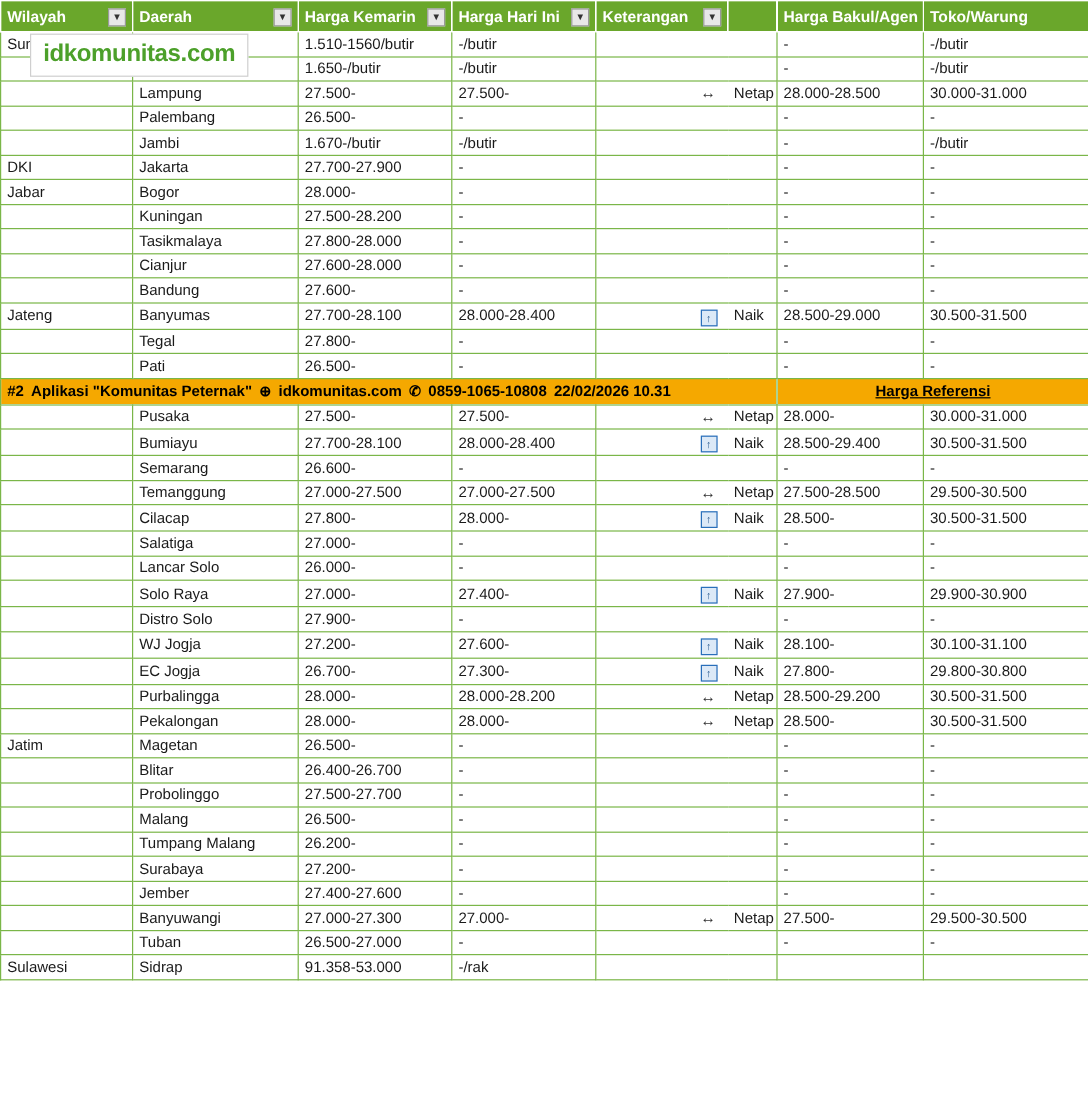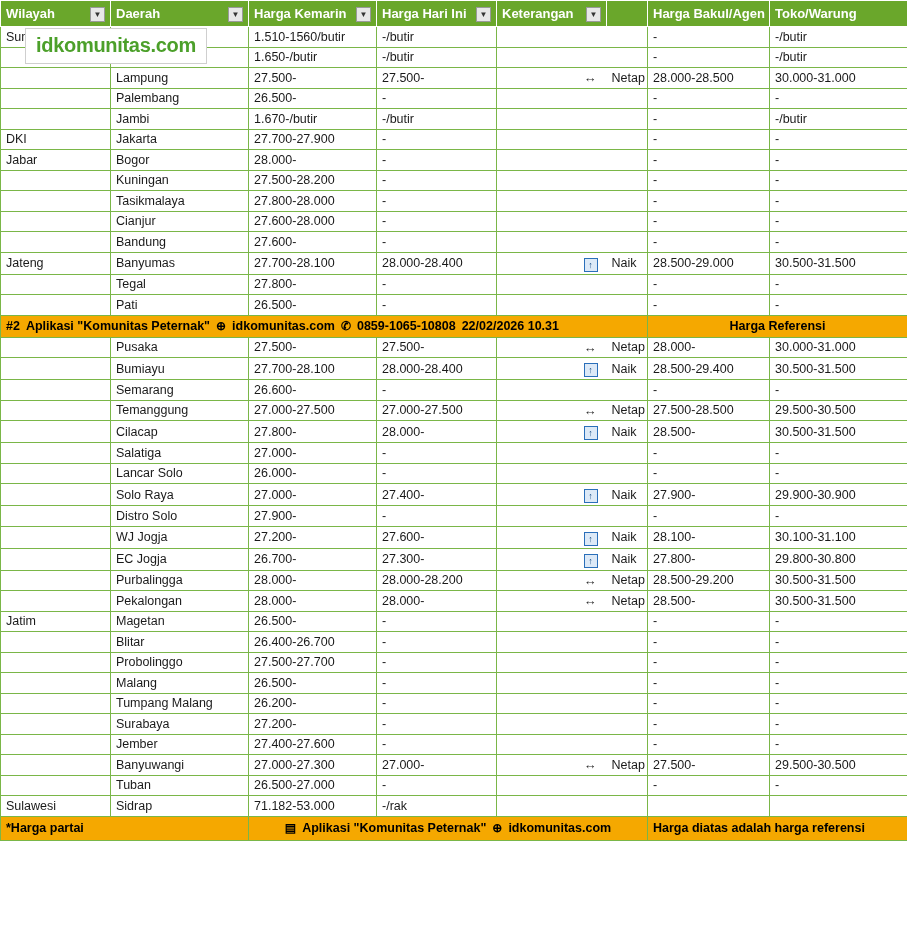--- a/index.html
+++ b/index.html
@@ -67,20 +67,21 @@
   tr.banner td {
     background: #f5a800;
     color: #000000;
     font-weight: bold;
     border: 1px solid #7ab648;
     height: 22px;
     font-size: 12.5px;
   }
   tr.banner td.ref {
     text-align: center;
+    text-decoration: underline;
   }
   .banner-inner {
     display: flex;
     align-items: center;
     gap: 6px;
   }
   .banner-inner .seg { white-space: nowrap; }
   .glyph { font-size: 12px; }
   
   tr.footer td {
@@ -526,35 +527,23 @@
           <td>26.500-27.000</td>
           <td>-</td>
           <td style="text-align: right; border-right: none;"></td>
           <td style="border-left: none;"></td>
           <td>-</td>
           <td>-</td>
         </tr>
         <tr>
           <td>Sulawesi</td>
           <td>Sidrap</td>
-          <td>71.182-53.000</td>
+          <td>91.358-53.000</td>
           <td>-/rak</td>
           <td style="text-align: right; border-right: none;"></td>
           <td style="border-left: none;"></td>
           <td></td>
           <td></td>
-        </tr>
-        <tr class="footer">
-          <td colspan="2">*Harga partai</td>
-          <td colspan="4" class="center">
-            <span class="banner-inner" style="justify-content: center;">
-              <span class="glyph">▤</span>
-              <span>Aplikasi "Komunitas Peternak"</span>
-              <span class="glyph">⊕</span>
-              <span>idkomunitas.com</span>
-            </span>
-          </td>
-          <td colspan="2">Harga diatas adalah harga referensi</td>
         </tr>
       </tbody>
   </table>
 
 </div>
 
 </body></html>

